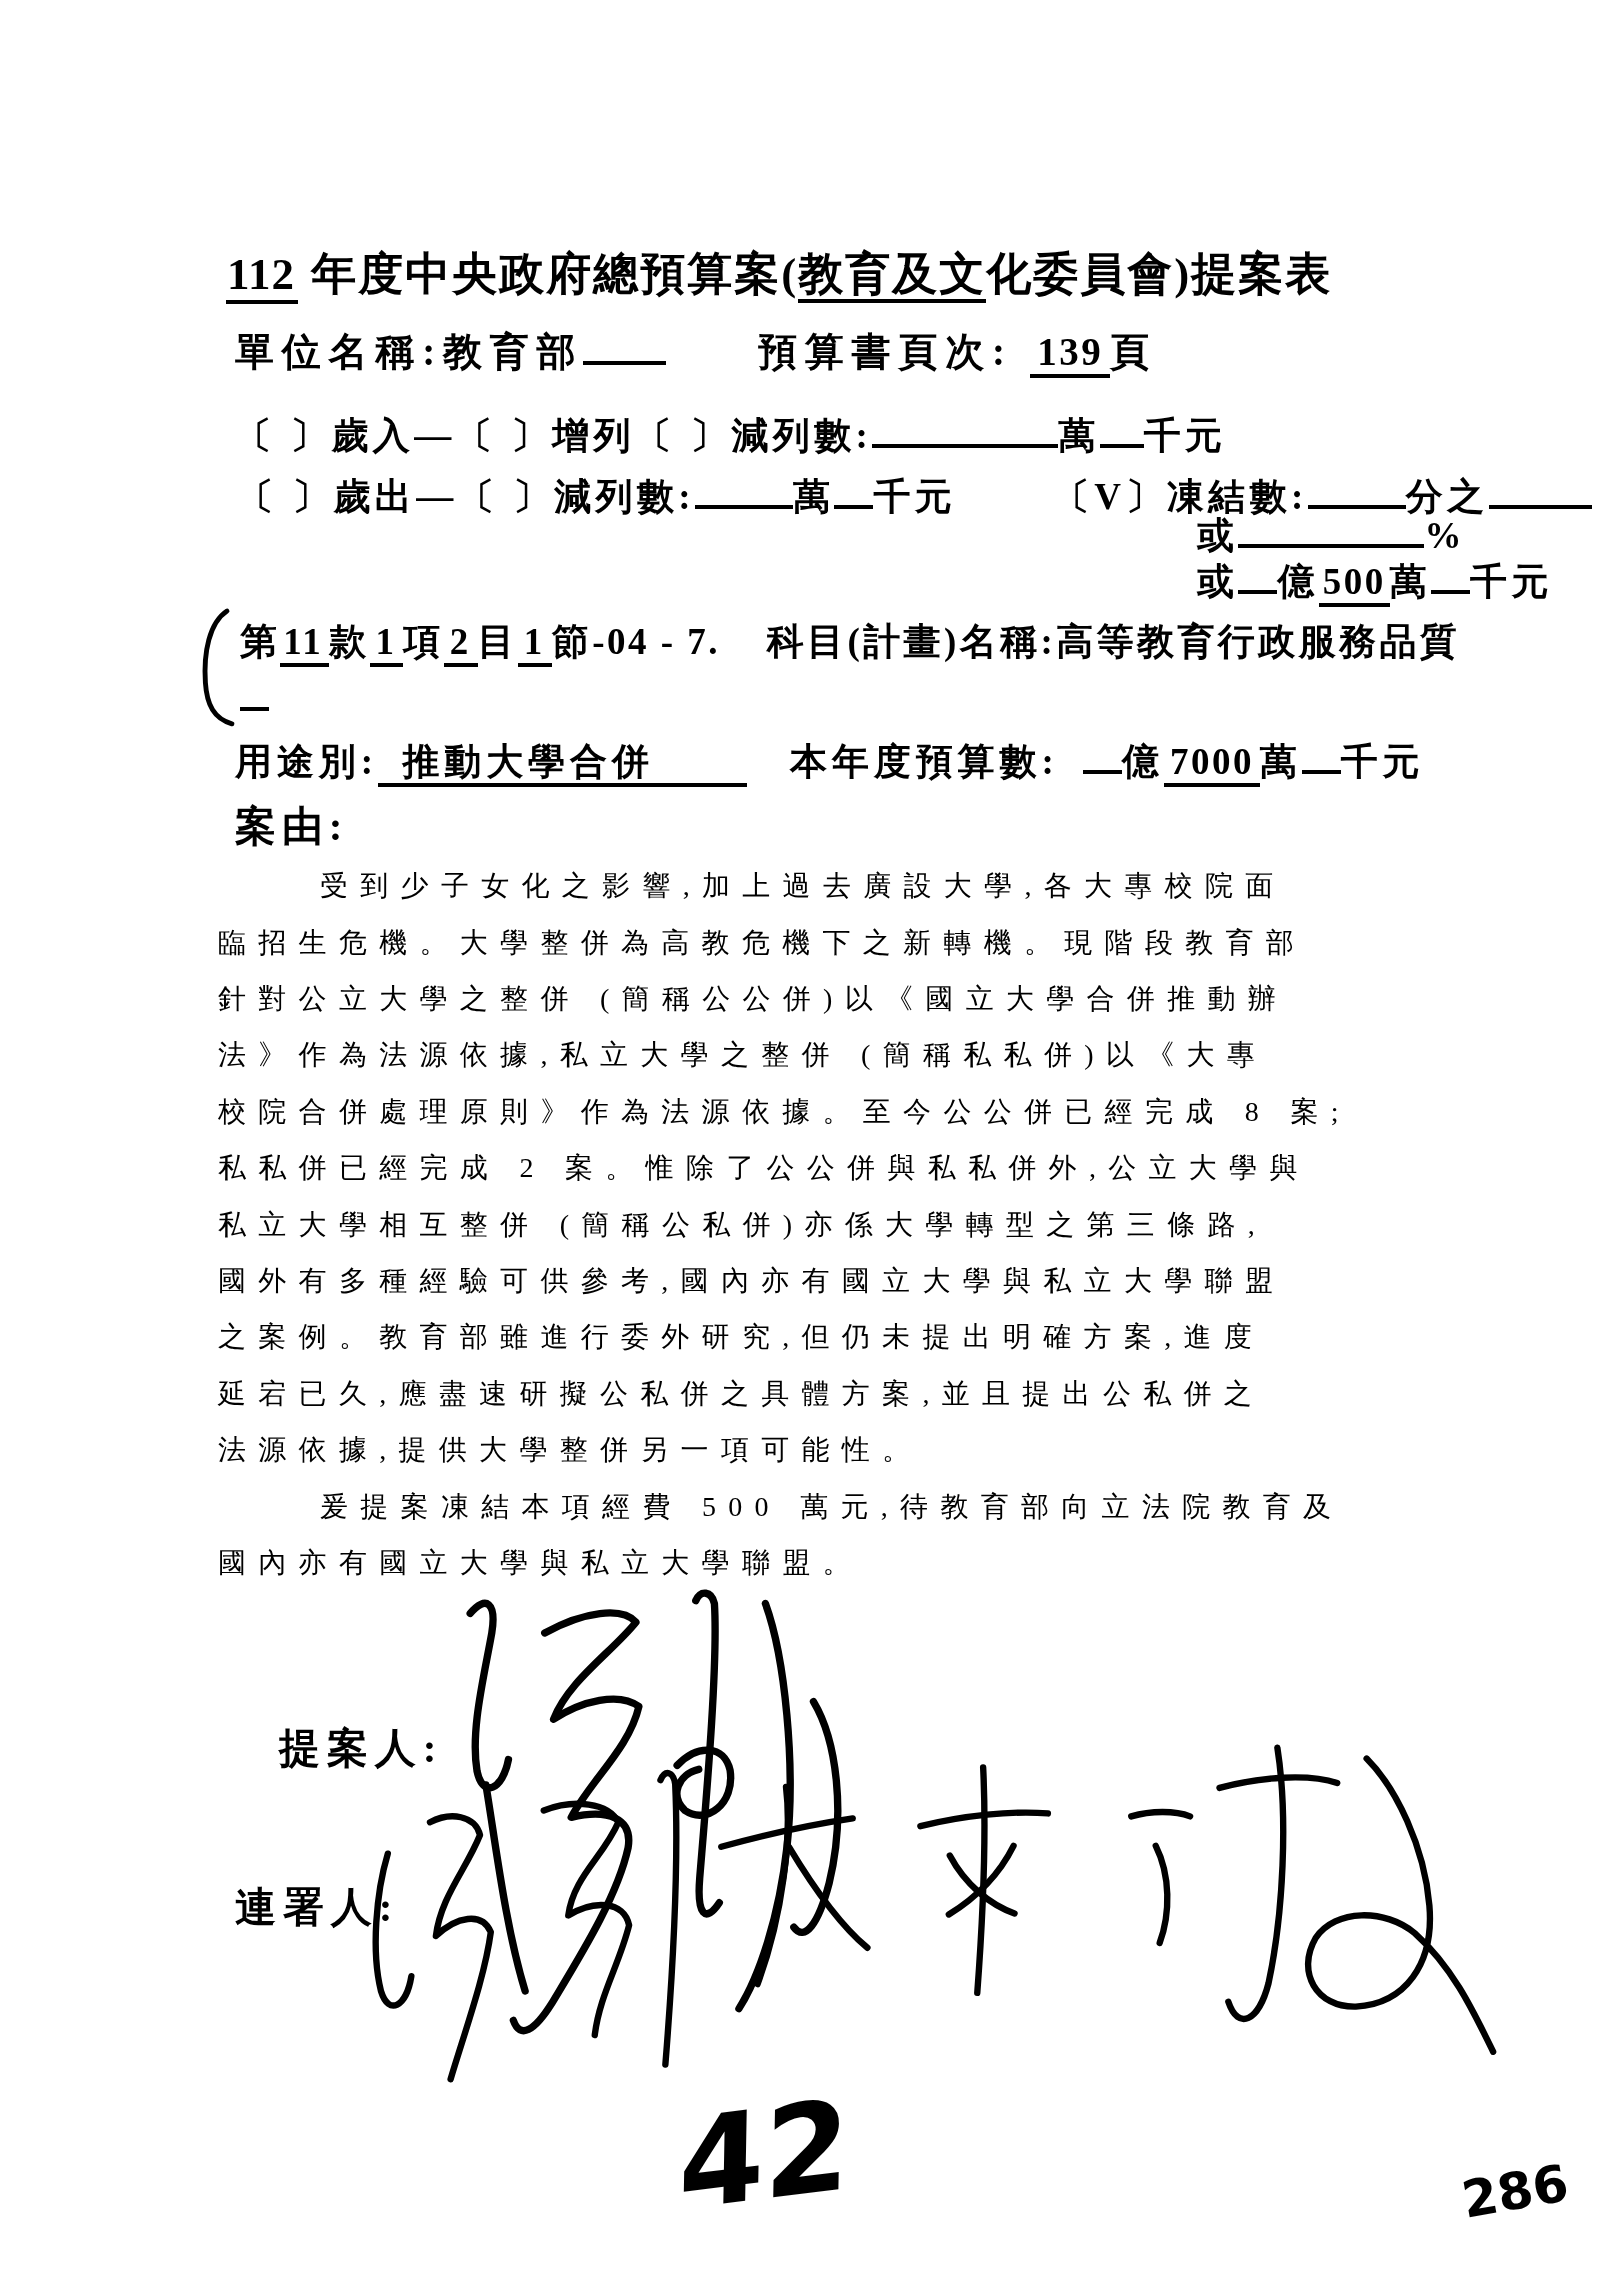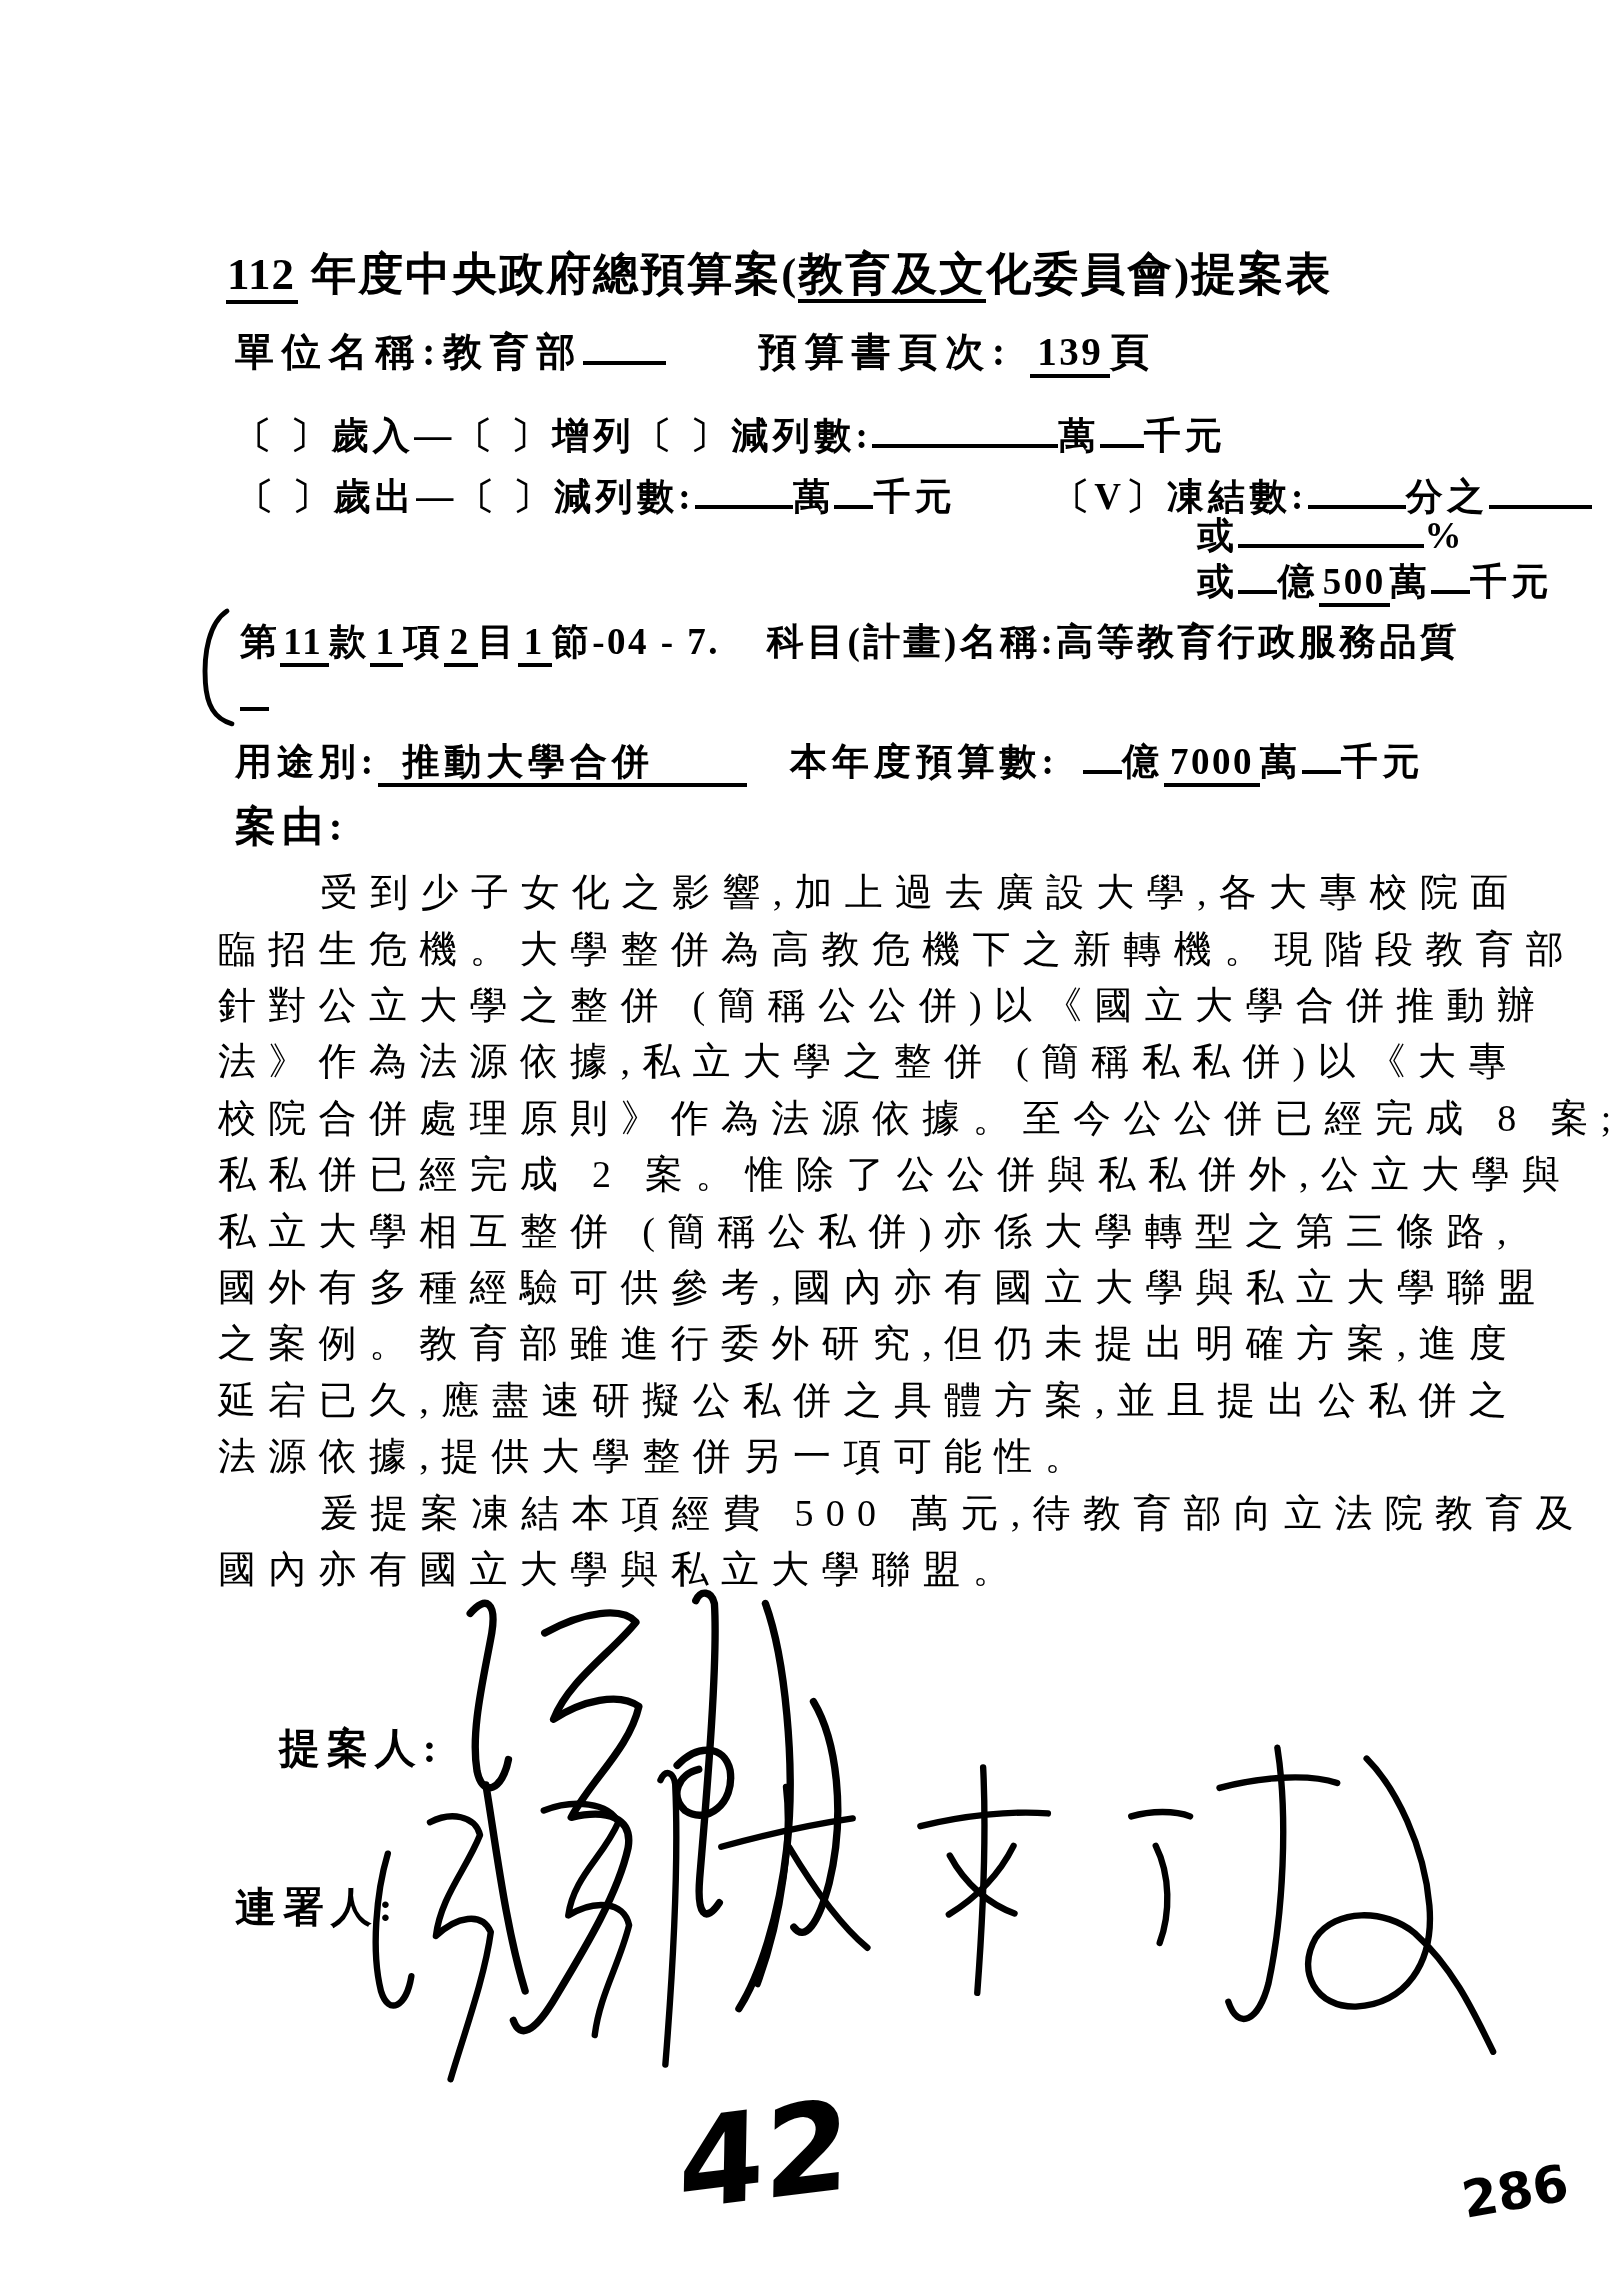--- a/index.html
+++ b/index.html
@@ -10,21 +10,21 @@
   }
   .abs{position:absolute;white-space:nowrap;}
   .title{top:244px;left:226px;font-size:45px;font-weight:700;letter-spacing:2px;}
   .title .num{letter-spacing:1px;border-bottom:4.9px solid #000;padding:0 2.9px 1px 1px;}
   .u{border-bottom:4.4px solid #000;}
   .pad-u{padding:0 6.9px 1px 6.9px;}
   .blank{display:inline-block;border-bottom:4.4px solid #000;height:0.85em;vertical-align:baseline;}
   .row-label{font-size:39px;font-weight:700;letter-spacing:7.8px;}
   .brrow{font-size:37px;font-weight:700;letter-spacing:4.4px;}
   .digits{letter-spacing:2.5px;}
-  .para{font-size:38px;letter-spacing:12.3px;font-weight:400;}
+  .para{font-size:28px;letter-spacing:12.3px;font-weight:400;}
   .indent{padding-left:102px;}
   .case-h{font-size:41px;font-weight:700;letter-spacing:5.9px;}
   .sig-label{font-size:41px;font-weight:700;letter-spacing:6.9px;}
   .hand{font-family:"DejaVu Sans",sans-serif;font-weight:700;}
   svg{position:absolute;overflow:visible;}
   svg path{fill:none;stroke:#000;stroke-linecap:round;stroke-linejoin:round;}
 </style>
 </head>
 <body>
 

